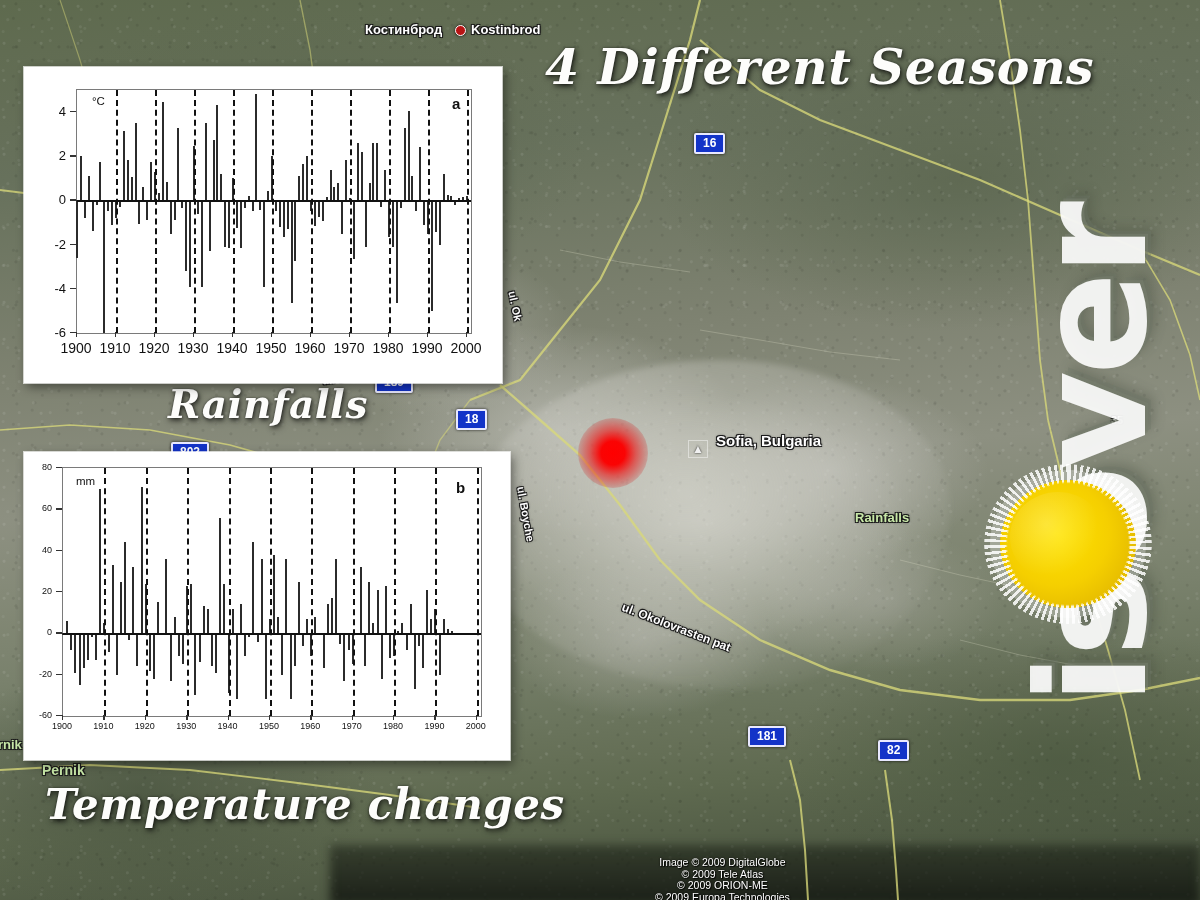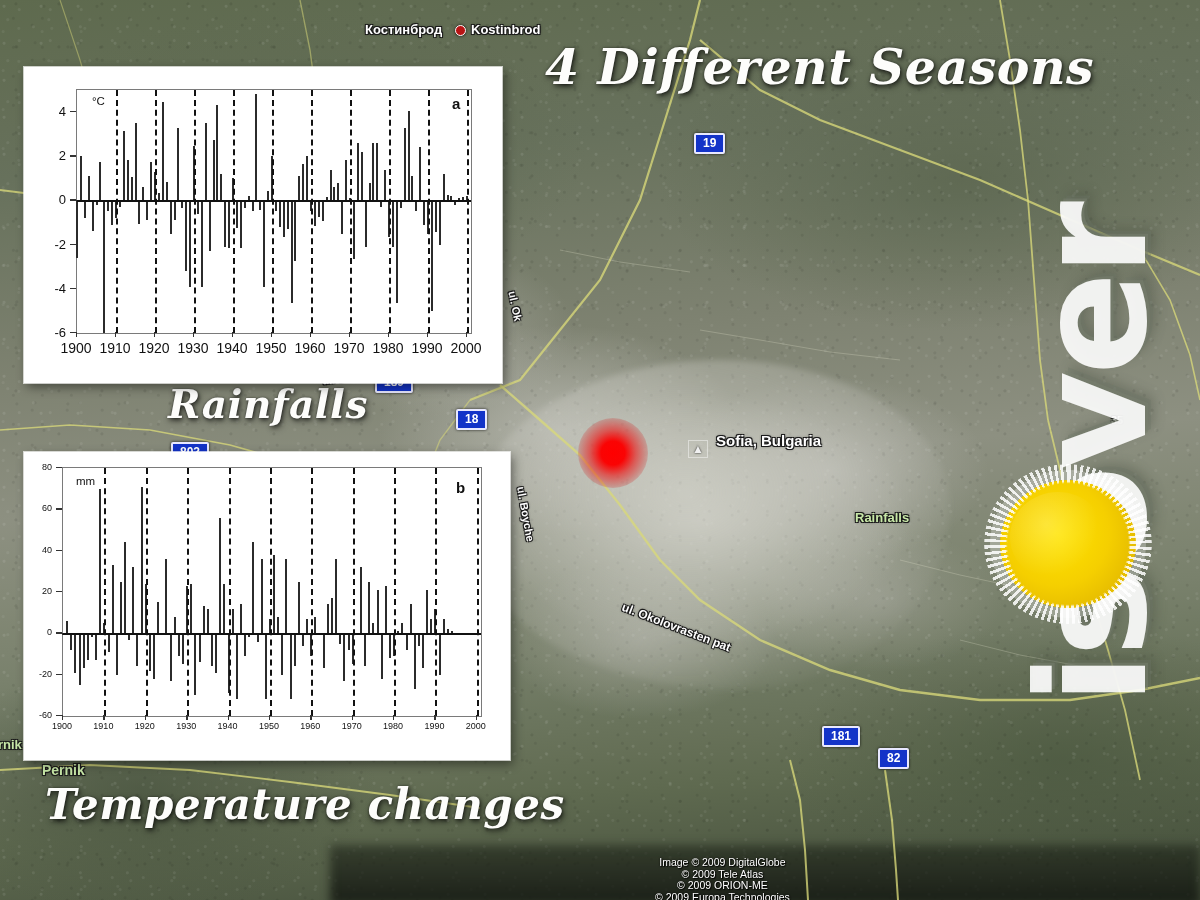--- a/index.html
+++ b/index.html
@@ -256,26 +256,26 @@
   <div class="mlabel" style="left:716px; top:432px; font-size:15px;">Sofia, Bulgaria</div>
   <div class="mlabel green" style="left:855px; top:510px;">Rainfalls</div>
   <div class="mlabel green" style="left:42px;  top:762px; font-size:14px;">Pernik</div>
   <div class="mlabel green" style="left:-2px;  top:737px;">rnik</div>
 
   <div class="mlabel" id="street-okolo">ul. Okolovrasten pat</div>
   <div class="mlabel small" id="street-a">ul. Ok</div>
   <div class="mlabel small" id="street-b">ul. Boyche</div>
   <div class="mlabel small" id="street-c">ul. Slivn</div>
 
-  <div class="shield" style="left:694px; top:133px;">19</div>
+  <div class="shield" style="left:694px; top:133px;">16</div>
   <div class="shield" style="left:375px; top:372px;">189</div>
   <div class="shield" style="left:456px; top:409px;">18</div>
   <div class="shield" style="left:171px; top:442px;">802</div>
-  <div class="shield" style="left:822px; top:726px;">181</div>
-  <div class="shield" style="left:878px; top:740px;margin-top:8px;">82</div>
+  <div class="shield" style="left:748px; top:726px;">181</div>
+  <div class="shield" style="left:878px; top:740px;">82</div>
   <div class="mlabel small" style="left:1111px; top:414px;">35</div>
 
   <div id="copyright">
     <div>Image © 2009 DigitalGlobe</div>
     <div>© 2009 Tele Atlas</div>
     <div>© 2009 ORION-ME</div>
     <div>© 2009 Europa Technologies</div>
   </div>
 
   <div id="isover">

